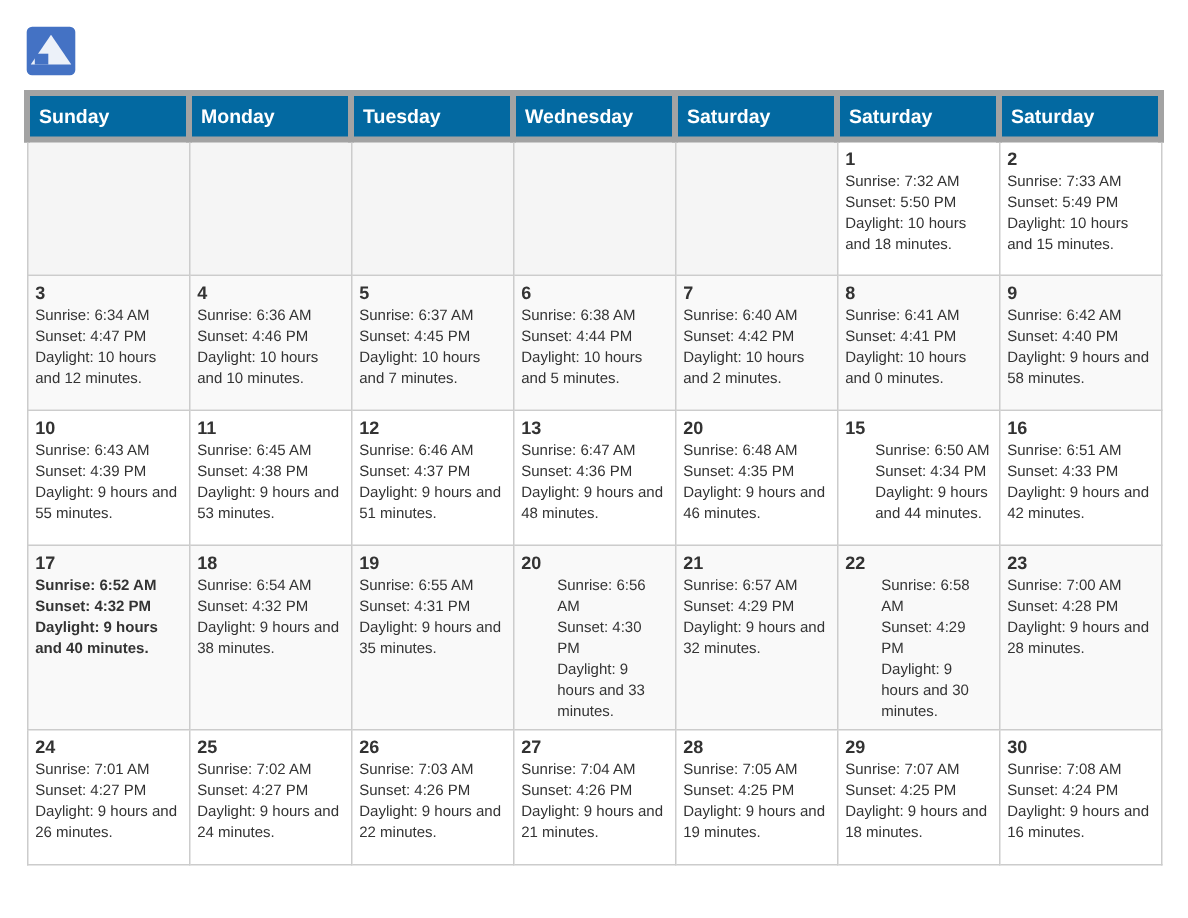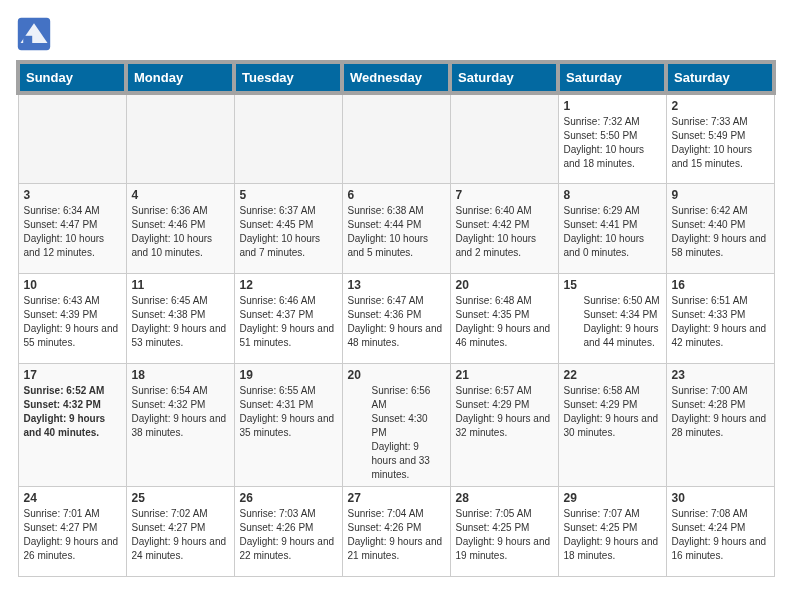--- a/index.html
+++ b/index.html
@@ -164,21 +164,21 @@
 Daylight: 10 hours and 5 minutes.</div>
         </td>
         <td>
           <span class="day-number">7</span>
           <div class="day-info" style="white-space: pre-line;">Sunrise: 6:40 AM
 Sunset: 4:42 PM
 Daylight: 10 hours and 2 minutes.</div>
         </td>
         <td>
           <span class="day-number">8</span>
-          <div class="day-info" style="white-space: pre-line;">Sunrise: 6:29 AM
+          <div class="day-info" style="white-space: pre-line;">Sunrise: 6:41 AM
 Sunset: 4:41 PM
 Daylight: 10 hours and 0 minutes.</div>
         </td>
         <td>
           <span class="day-number">9</span>
           <div class="day-info" style="white-space: pre-line;">Sunrise: 6:42 AM
 Sunset: 4:40 PM
 Daylight: 9 hours and 58 minutes.</div>
         </td>
       </tr>
@@ -252,21 +252,21 @@
 Daylight: 9 hours and 33 minutes.</div>
         </td>
         <td>
           <span class="day-number">21</span>
           <div class="day-info" style="white-space: pre-line;">Sunrise: 6:57 AM
 Sunset: 4:29 PM
 Daylight: 9 hours and 32 minutes.</div>
         </td>
         <td>
           <span class="day-number">22</span>
-          <div class="day-info" style="white-space: pre-line;">Sunrise: 6:58 AM
+          <div class="day-info" style="white-space: pre-line; margin-left: 24px;">Sunrise: 6:58 AM
 Sunset: 4:29 PM
 Daylight: 9 hours and 30 minutes.</div>
         </td>
         <td>
           <span class="day-number">23</span>
           <div class="day-info" style="white-space: pre-line;">Sunrise: 7:00 AM
 Sunset: 4:28 PM
 Daylight: 9 hours and 28 minutes.</div>
         </td>
       </tr>

